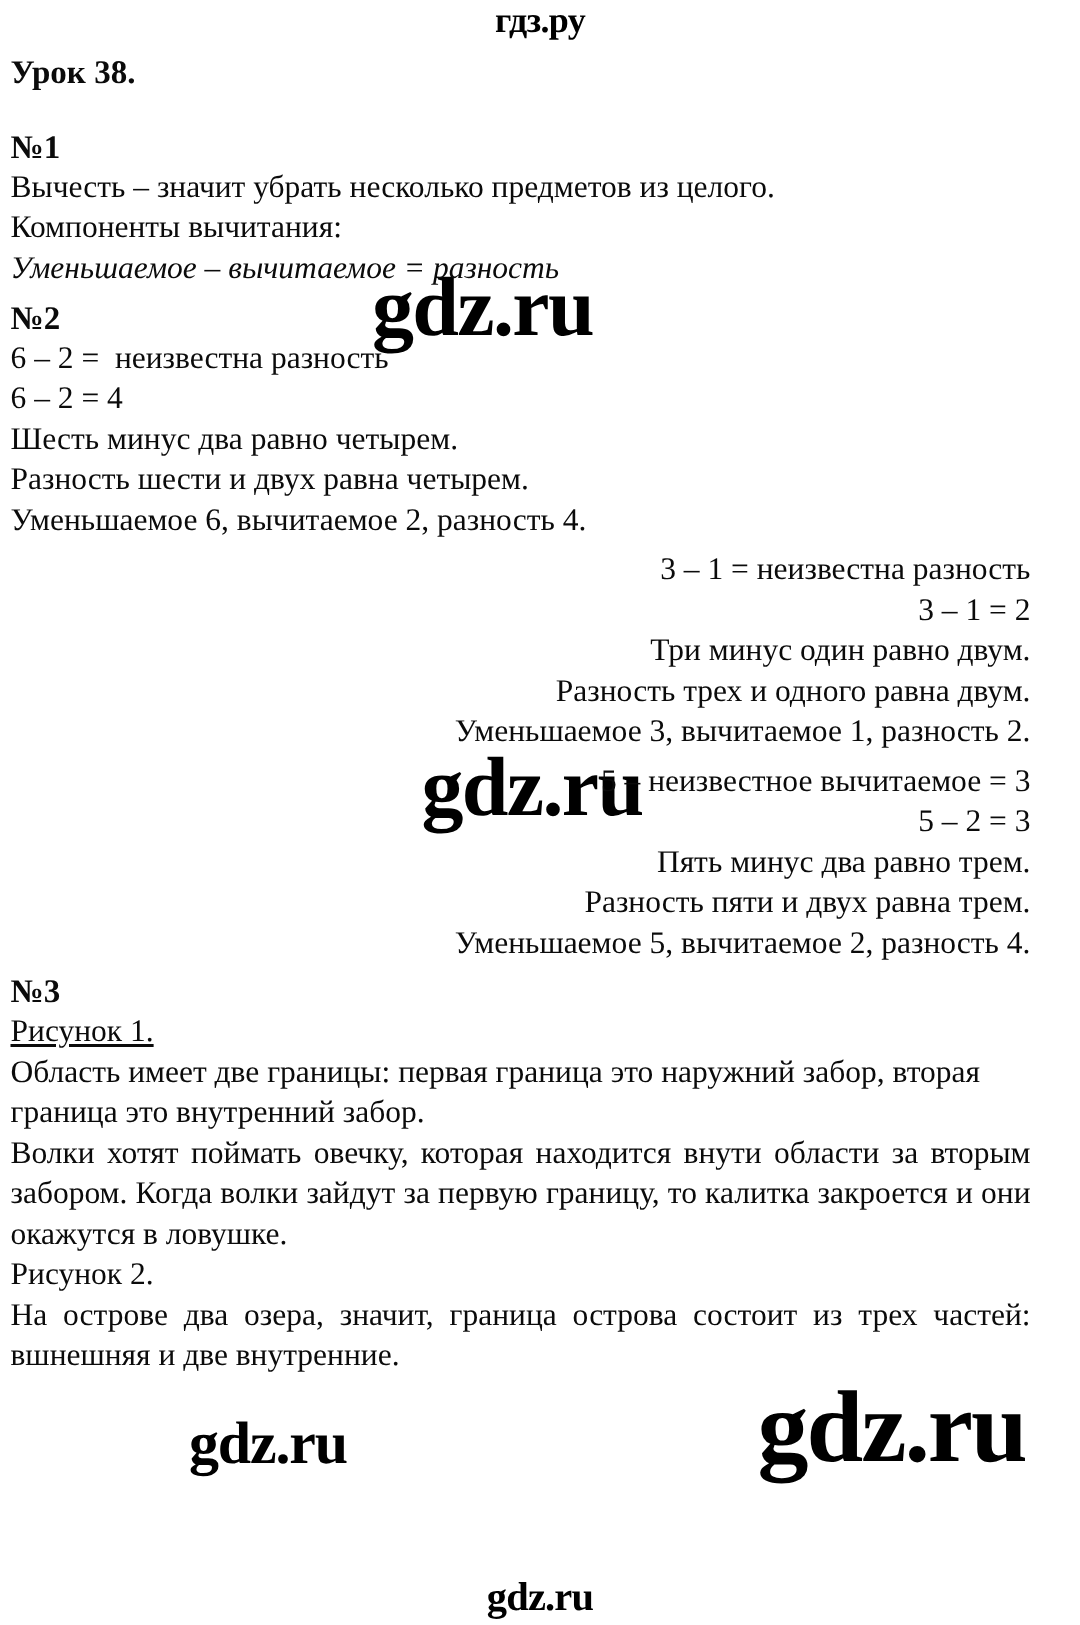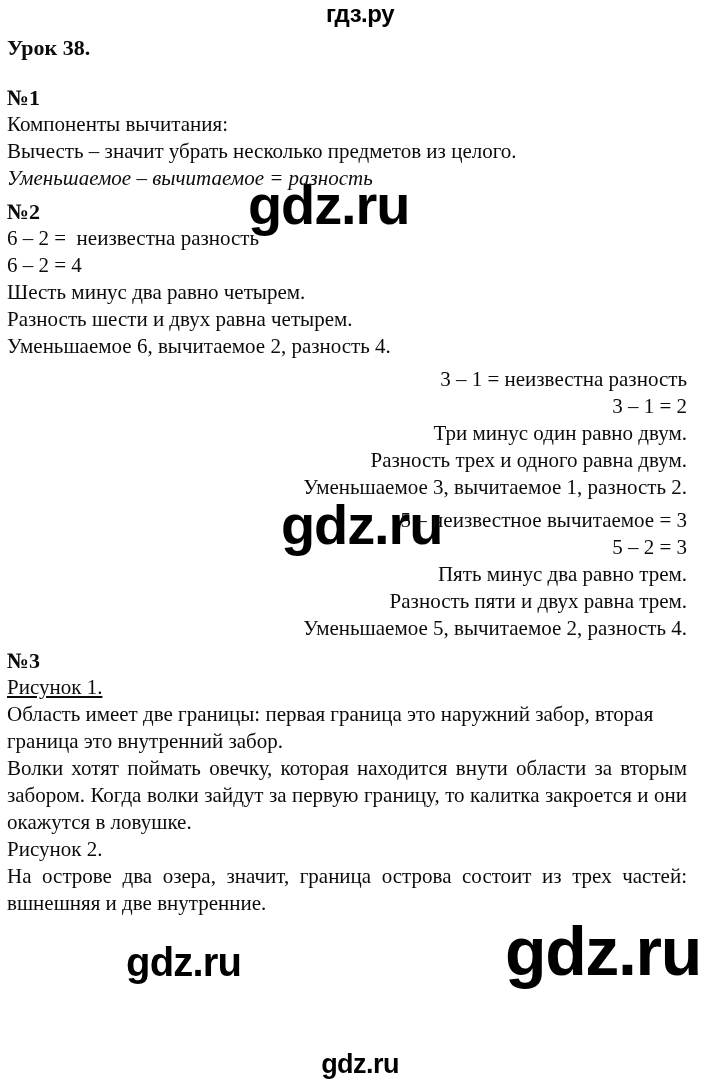--- a/index.html
+++ b/index.html
@@ -13,21 +13,21 @@
     height: 1083px;
     background: #ffffff;
     overflow: hidden;
     font-family: "Liberation Serif", serif;
     font-size: 21px;
     color: #0b0b0b;
   }
   
   .wm {
     position: absolute;
-    font-family: Liberation Sans, sans-serif;
+    font-family: Liberation Serif, serif;
     font-weight: 700;
     color: #000000;
     line-height: 1;
     letter-spacing: -0.02em;
     white-space: nowrap;
   }
   .wm-header   { top: 2px;    left: 0; width: 100%; text-align: center; font-size: 24px; }
   .wm-large-1  { top: 177px;  left: 248px; font-size: 56px; }
   .wm-large-2  { top: 497px;  left: 281px; font-size: 56px; }
   .wm-large-3  { top: 917px;  left: 505px; font-size: 68px; }
@@ -81,22 +81,22 @@
   <div class="wm wm-large-3">gdz.ru</div>
   <div class="wm wm-medium">gdz.ru</div>
   <div class="wm wm-footer">gdz.ru</div>
 
   <div class="content">
 
     <div class="lesson-title">Урок 38.</div>
 
     <div class="task task1">
       <div class="task-label">№1</div>
+      <div class="ln">Вычесть – значит убрать несколько предметов из целого.</div>
       <div class="ln">Компоненты вычитания:</div>
-      <div class="ln">Вычесть – значит убрать несколько предметов из целого.</div>
       <div class="ln italic">Уменьшаемое – вычитаемое = разность</div>
     </div>
 
     <div class="task task2">
       <div class="task-label">№2</div>
 
       <div class="block block-1">
         <div class="ln">6 – 2 =  неизвестна разность</div>
         <div class="ln">6 – 2 = 4</div>
         <div class="ln">Шесть минус два равно четырем.</div>

